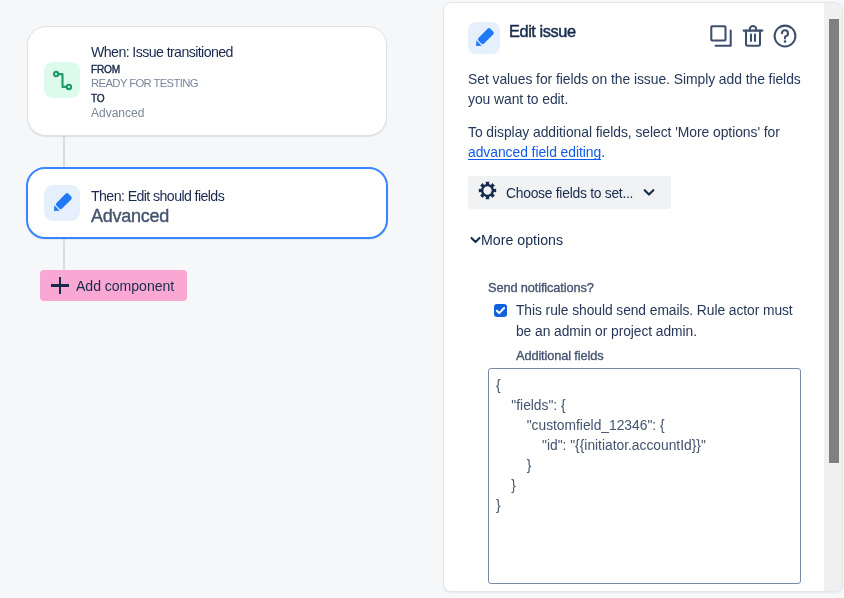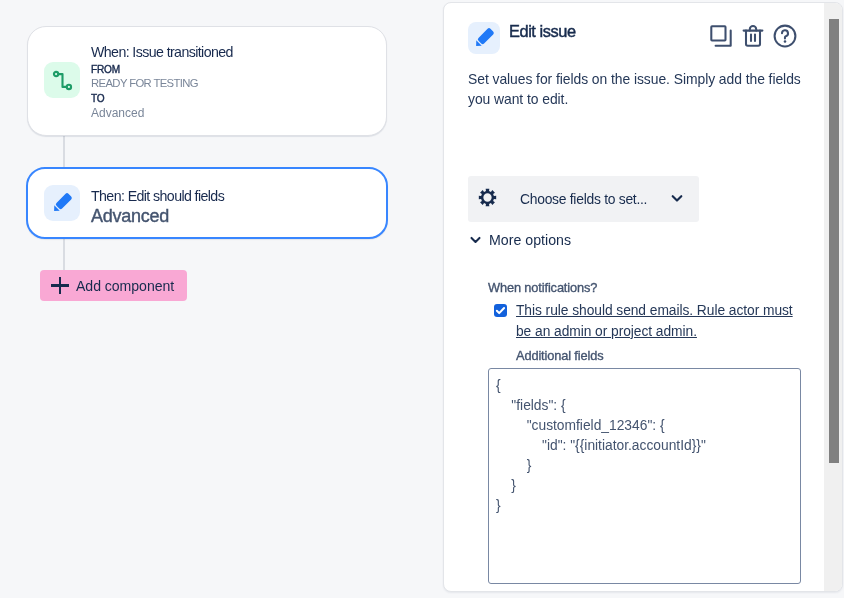--- a/index.html
+++ b/index.html
@@ -52,33 +52,33 @@
   .p-head .ic{width:32px;height:32px;border-radius:8px;background:#E6F0FD;
       display:flex;align-items:center;justify-content:center;}
   .p-title{margin-left:9px;font-size:16.4px;font-weight:normal;color:#172B4D;
       letter-spacing:-0.027em;-webkit-text-stroke:0.45px #172B4D;}
 
   .p-act{width:24px;height:24px;display:flex;align-items:center;justify-content:center;}
 
   .ptxt{position:absolute;font-size:13.9px;color:#253858;line-height:20.4px;letter-spacing:-0.004em;}
   .plink{color:#0F5CE6;text-decoration:underline;text-underline-offset:2px;}
 
-  .choose{position:absolute;left:468px;top:176px;height:46px;background:#F1F2F4;
-      border-radius:3px;display:flex;align-items:center;padding:0 16px 0 10px;box-sizing:border-box;gap:14px;}
+  .choose{position:absolute;left:468px;top:176px;height:33px;background:#F1F2F4;
+      border-radius:3px;display:flex;align-items:center;padding:0 16px 0 10px;box-sizing:border-box;}
   .choose .lbl{font-size:13.9px;color:#172B4D;margin:0 10px 0 9px;letter-spacing:-0.02em;}
 
   .moreopt{position:absolute;left:470px;top:231px;display:flex;align-items:center;}
-  .moreopt .lbl{font-size:14.2px;color:#172B4D;margin-left:8px;}
+  .moreopt .lbl{font-size:14.2px;color:#172B4D;}
 
   .sec-label{position:absolute;font-size:12.8px;font-weight:normal;color:#44546F;
       -webkit-text-stroke:0.34px #44546F;letter-spacing:-0.01em;}
   .cbrow{position:absolute;left:491px;top:301px;width:312px;}
   .cbox{position:absolute;left:3px;top:3px;width:13px;height:13px;border-radius:3px;background:#1261DC;
        display:flex;align-items:center;justify-content:center;}
-  .cblbl{position:absolute;left:25px;top:0px;font-size:13.8px;color:#253858;line-height:20.6px;letter-spacing:-0.004em;text-decoration:underline;}
+  .cblbl{position:absolute;left:25px;top:0px;font-size:13.8px;color:#253858;line-height:20.6px;letter-spacing:-0.004em;}
 
   .ta{position:absolute;left:488px;top:368px;width:313px;height:216px;box-sizing:border-box;
       border:1px solid #7988A3;border-radius:3px;background:#fff;}
   .ta pre{margin:0;padding:7px 7px;font-size:13.8px;line-height:20px;color:#44546F;
       font-family:"Liberation Sans",sans-serif;white-space:pre;}
 
   
   .sb-track{position:absolute;left:380px;top:0px;width:18px;height:588px;background:#F0F0F0;}
   .sb-thumb{position:absolute;left:5px;top:16px;width:10px;height:444px;background:#808080;}
 </style>
@@ -163,20 +163,23 @@
         <path d="M9.0 9.3 a3.0 3.0 0 1 1 3.85 2.85 c-0.65 0.24 -0.9 0.65 -0.9 1.3 V14.4" stroke-linecap="round"></path>
         <circle cx="12" cy="17.45" r="1.3" fill="#3E4F6E" stroke="none"></circle>
       </svg>
     </span>
   </div>
 
   <div class="ptxt" style="left:468px;top:69px;width:342px;">
     <span>Set values for fields on the issue. Simply add the fields you want to edit.</span>
   </div>
 
+  <div class="ptxt" style="left:468px;top:122px;width:342px;">
+    <span>To display additional fields, select 'More options' for </span><a class="plink">advanced field editing</a><span>.</span>
+  </div>
 
   <div class="choose">
     <span>
       <svg width="19" height="19" viewBox="0 0 24 24" fill="#172B4D" fill-rule="evenodd">
         <path d="M 9.67 1.04 L 14.33 1.04 L 13.94 3.93 L 16.34 4.92 L 18.10 2.61 L 21.39 5.90 L 19.08 7.66 L 20.07 10.06 L 22.96 9.67 L 22.96 14.33 L 20.07 13.94 L 19.08 16.34 L 21.39 18.10 L 18.10 21.39 L 16.34 19.08 L 13.94 20.07 L 14.33 22.96 L 9.67 22.96 L 10.06 20.07 L 7.66 19.08 L 5.90 21.39 L 2.61 18.10 L 4.92 16.34 L 3.93 13.94 L 1.04 14.33 L 1.04 9.67 L 3.93 10.06 L 4.92 7.66 L 2.61 5.90 L 5.90 2.61 L 7.66 4.92 L 10.06 3.93 Z M 12 6.75 a5.25 5.25 0 1 0 0 10.5 a5.25 5.25 0 1 0 0 -10.5 Z"></path>
       </svg>
     </span>
     <span class="lbl">Choose fields to set...</span>
     <span>
       <svg width="12" height="12" viewBox="0 0 24 24" fill="none" stroke="#172B4D" stroke-width="4.3" stroke-linecap="round" stroke-linejoin="round">
@@ -187,21 +190,21 @@
 
   <div class="moreopt">
     <span>
       <svg width="11" height="11" viewBox="0 0 24 24" fill="none" stroke="#172B4D" stroke-width="4.5" stroke-linecap="round" stroke-linejoin="round">
         <path d="M3.3 8.6 L12 17.3 L20.7 8.6"></path>
       </svg>
     </span>
     <span class="lbl">More options</span>
   </div>
 
-  <div class="sec-label" style="left:488px;top:280px;">When notifications?</div>
+  <div class="sec-label" style="left:488px;top:280px;">Send notifications?</div>
 
   <div class="cbrow">
     <span class="cbox">
       <svg width="13" height="13" viewBox="0 0 16 16" fill="none" stroke="#fff" stroke-width="2.5" stroke-linecap="round" stroke-linejoin="round">
         <path d="M3.5 8.3 L6.4 11.2 L12.4 5.0"></path>
       </svg>
     </span>
     <span class="cblbl">This rule should send emails. Rule actor must be an admin or project admin.</span>
   </div>
 

